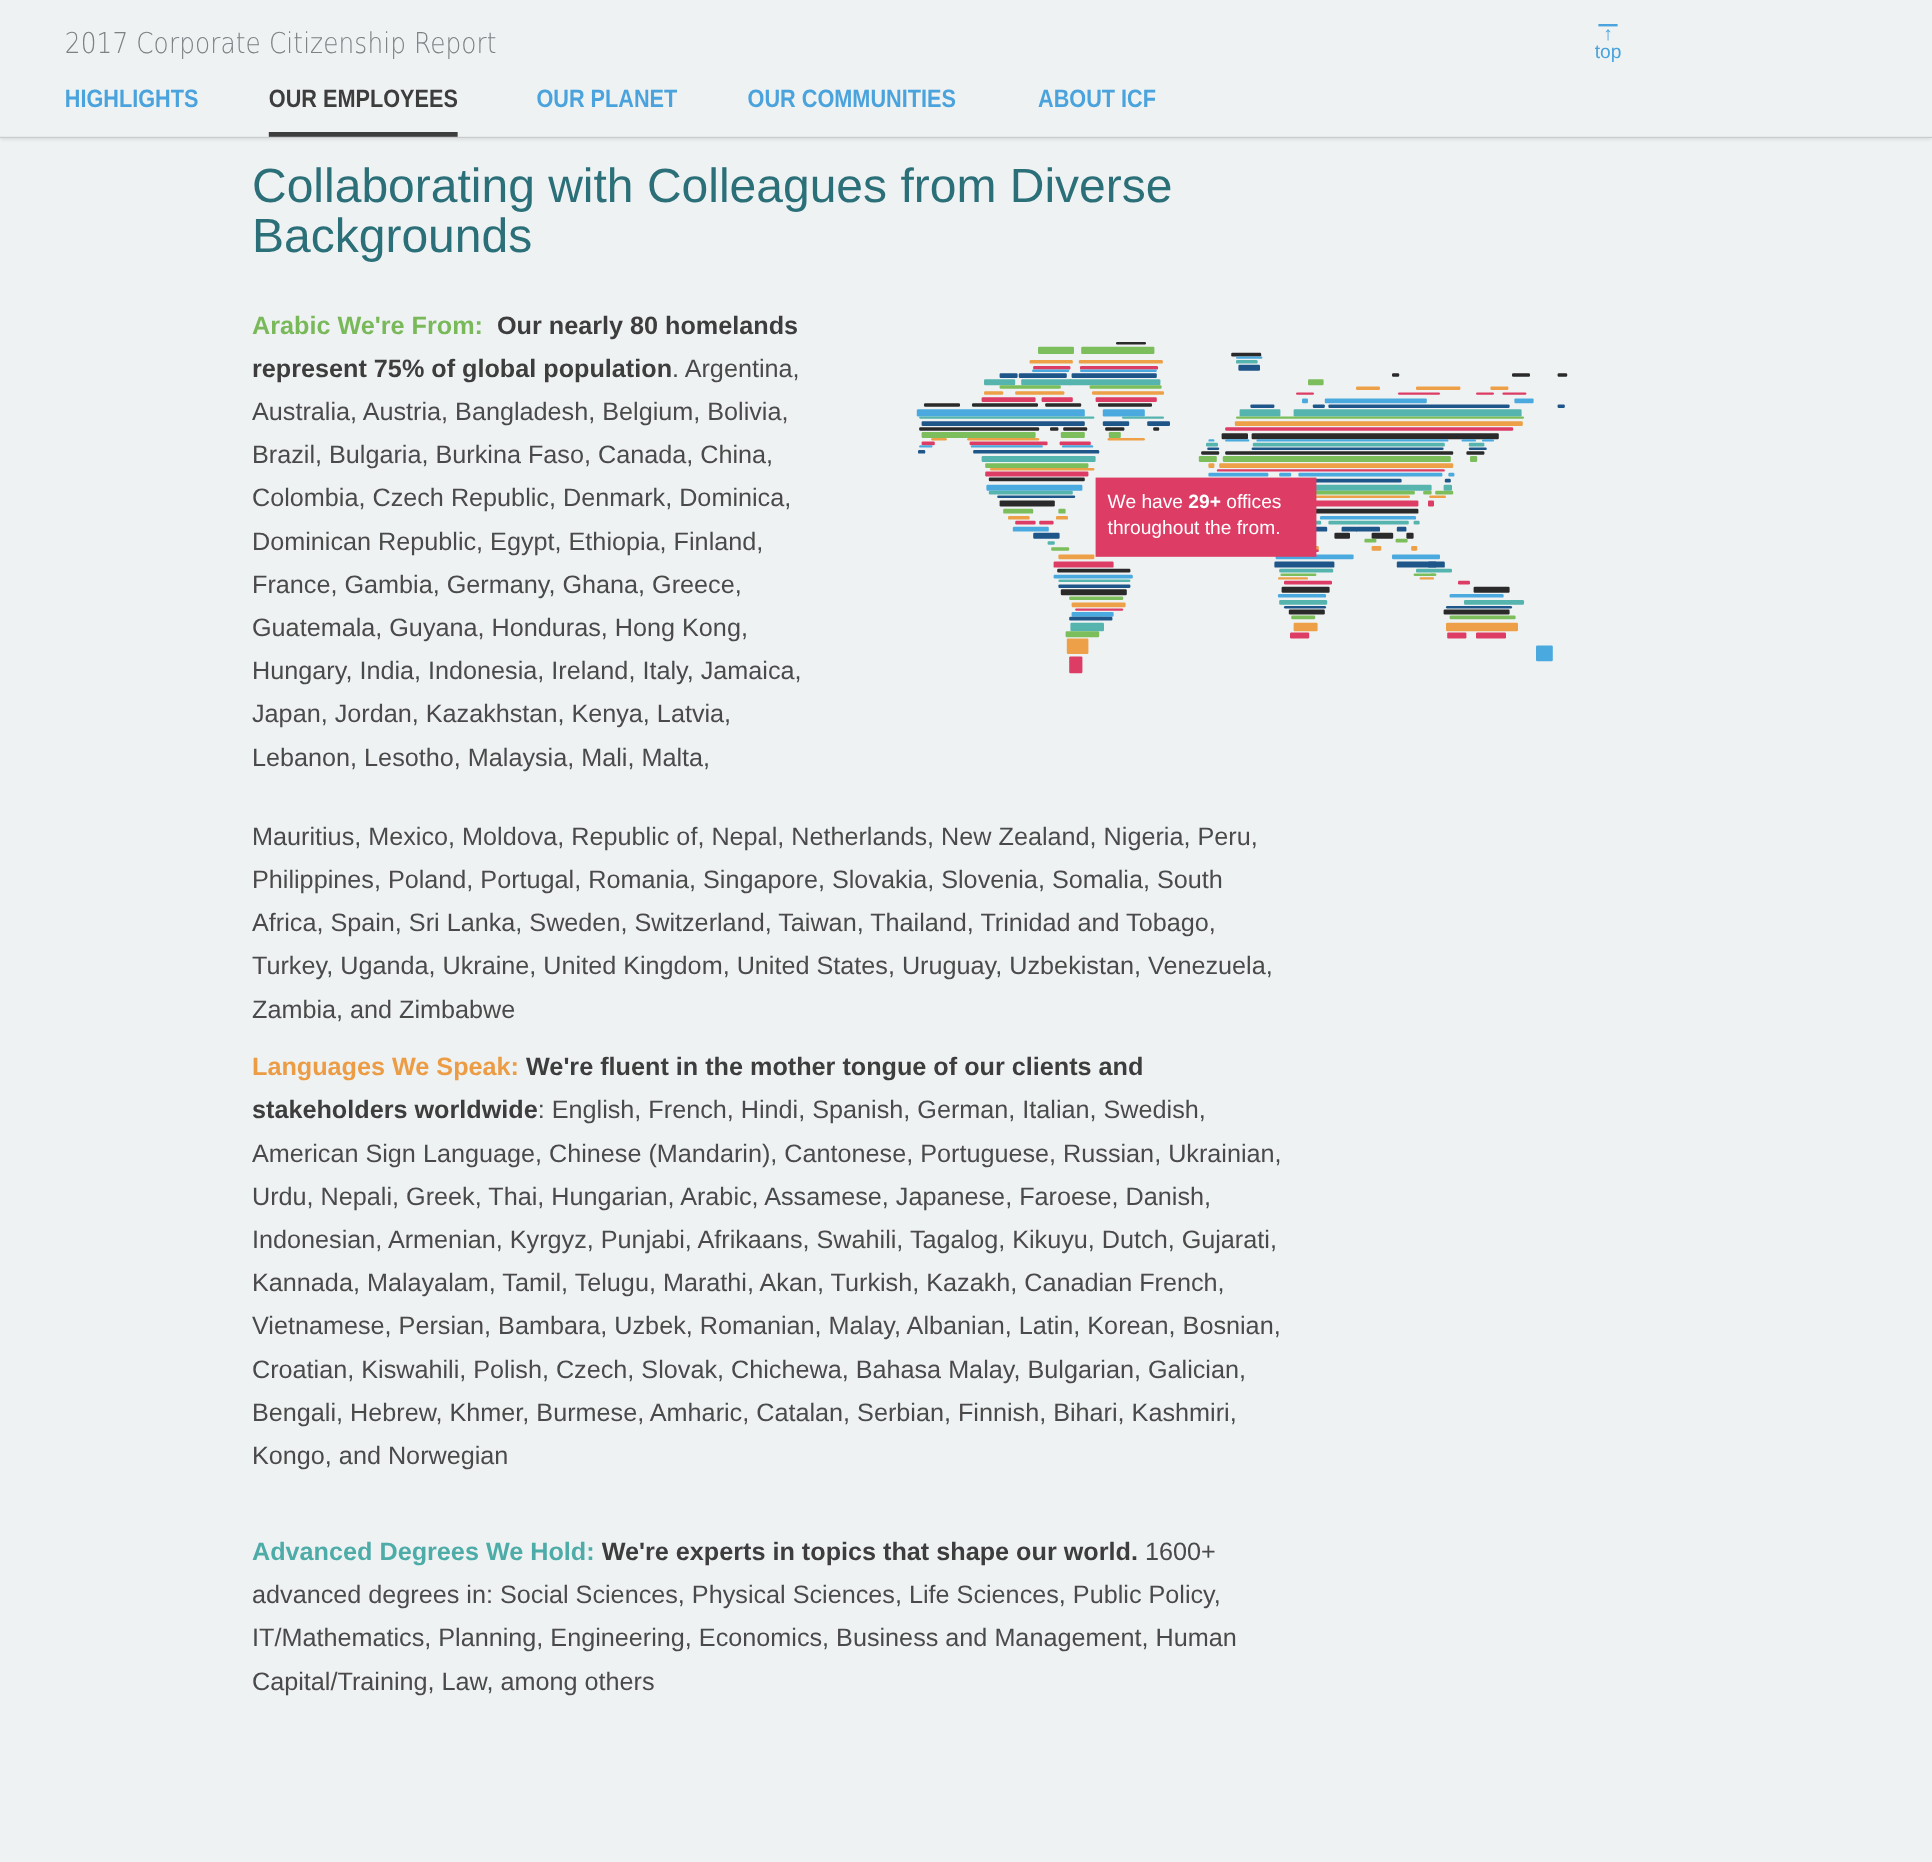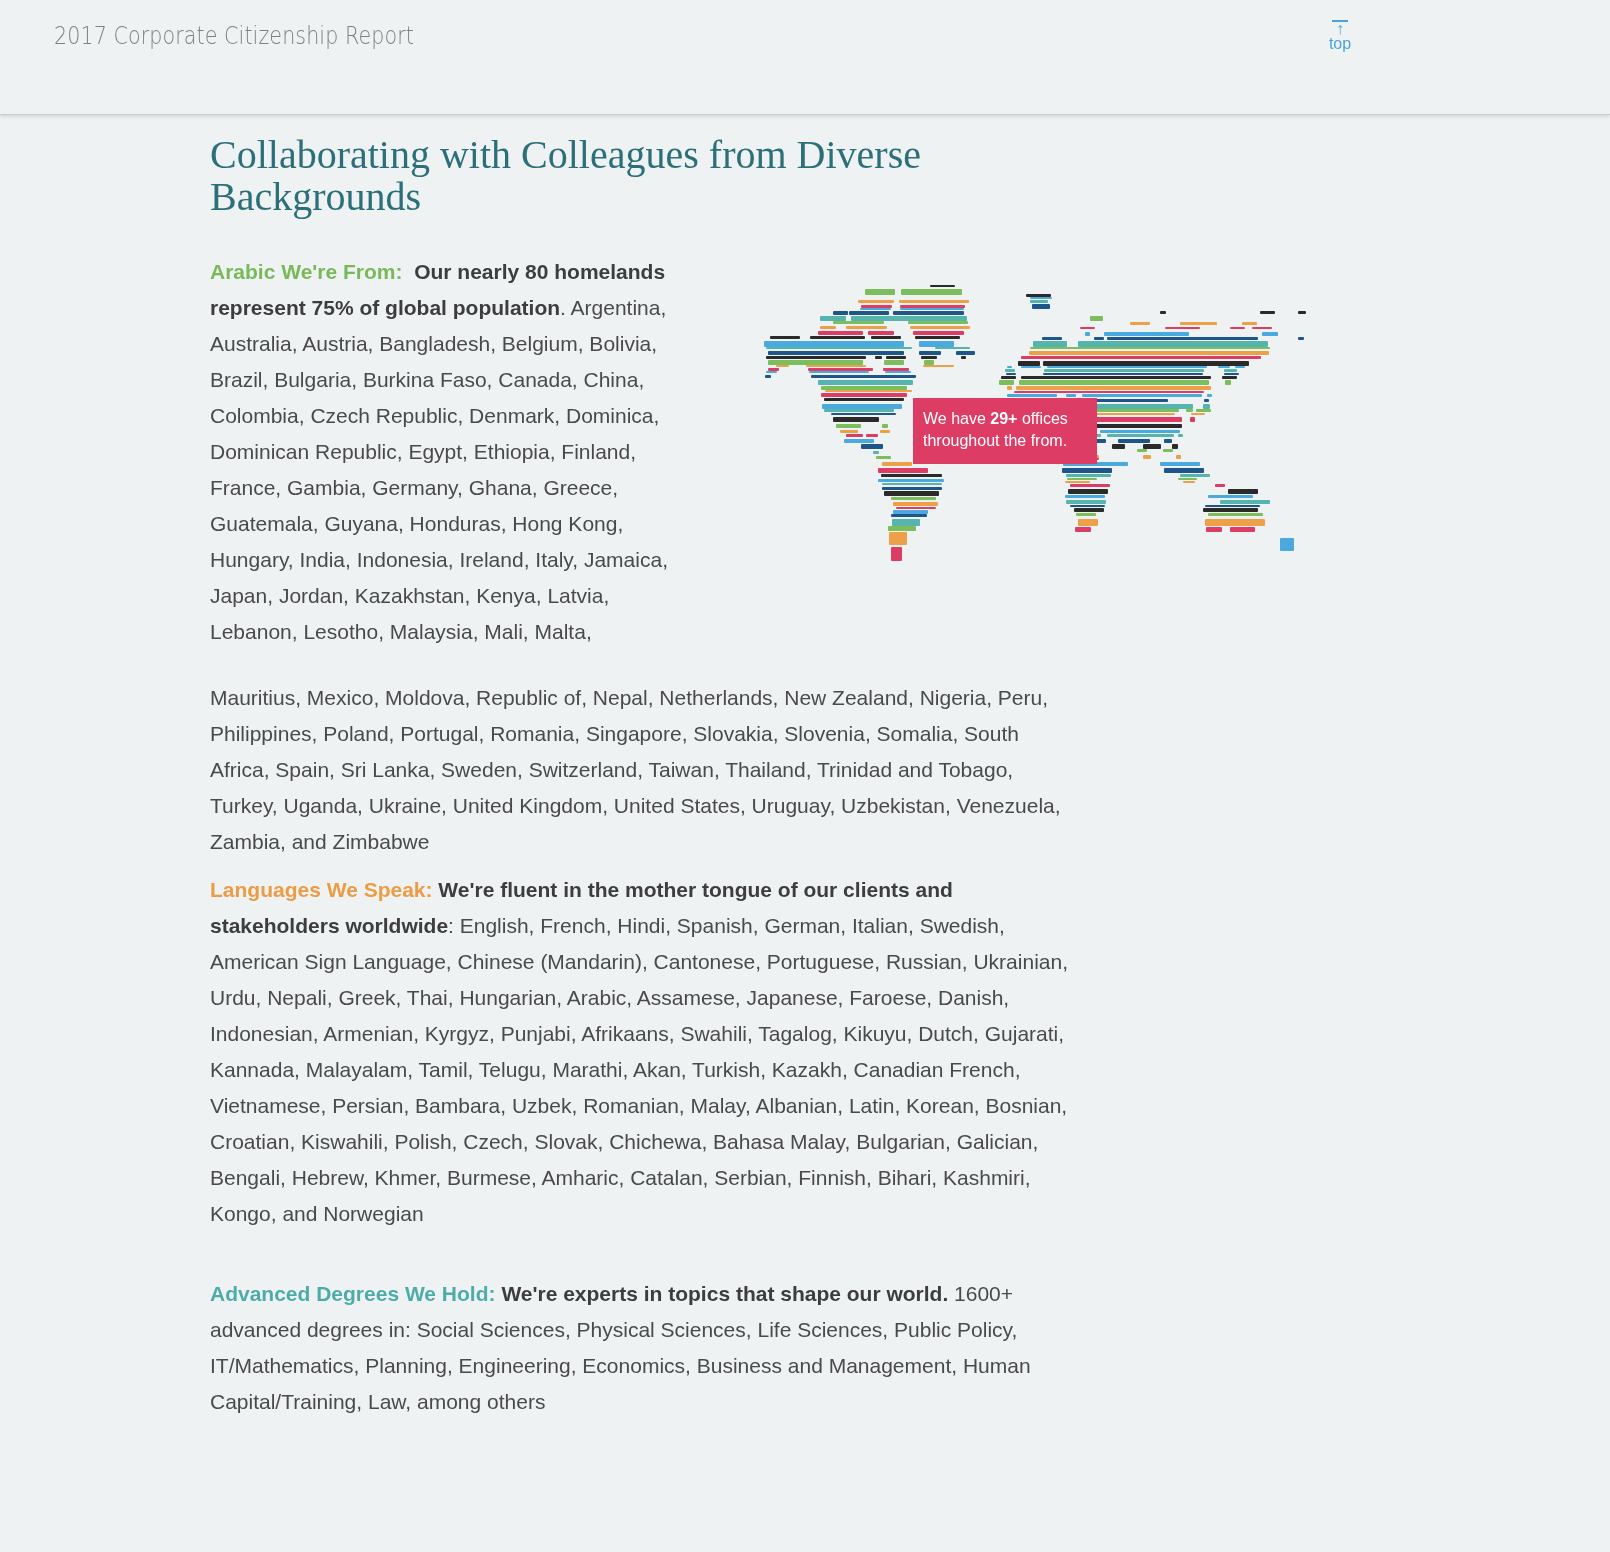--- a/index.html
+++ b/index.html
@@ -39,21 +39,21 @@
   .top-link {
     position:absolute; left:1320px; top:20px; width:40px; text-align:center; color:#4aa3dc; cursor:pointer;
   }
   .top-link .bar { width:16px; height:2px; background:#4aa3dc; margin:0 auto; }
   .top-link .arrow { font-size:16px; line-height:14px; font-weight:bold; }
   .top-link .label { font-size:16px; line-height:16px; }
 
   .main { position:absolute; left:210px; top:134px; width:860px; }
   h1 {
     margin:0; font-size:40px; line-height:42px; font-weight:normal; color:#2b6f78;
-    font-family:Liberation Serif, serif;
+    font-family:Liberation Sans, sans-serif;
     width:900px;
   }
   .para {
     position:absolute; left:210px; width:870px;
     font-size:21px; line-height:36px; color:#4a4a4a;
   }
   .lead-green { color:#79b95a; font-weight:bold; }
   .lead-orange { color:#eb9c44; font-weight:bold; }
   .lead-teal { color:#4eaca8; font-weight:bold; }
   .strong { font-weight:bold; color:#3d3d3d; }
@@ -65,20 +65,27 @@
     background:#dd3c65; color:#fff; font-size:16px; line-height:22px;
     padding:10px 0 0 10px; box-sizing:border-box;
   }
   .callout b { font-weight:bold; }
 </style>
 </head>
 <body>
 
 <div class="header">
   <div class="report-title">2017 Corporate Citizenship Report</div>
+  <div class="nav">
+    <div class="nav-item">HIGHLIGHTS</div>
+    <div class="nav-item active">OUR EMPLOYEES</div>
+    <div class="nav-item">OUR PLANET</div>
+    <div class="nav-item">OUR COMMUNITIES</div>
+    <div class="nav-item">ABOUT ICF</div>
+  </div>
   <div class="top-link">
     <div class="bar"></div>
     <div class="arrow">↑</div>
     <div class="label">top</div>
   </div>
 </div>
 
 <div class="main">
   <h1>Collaborating with Colleagues from Diverse Backgrounds</h1>
 </div>

